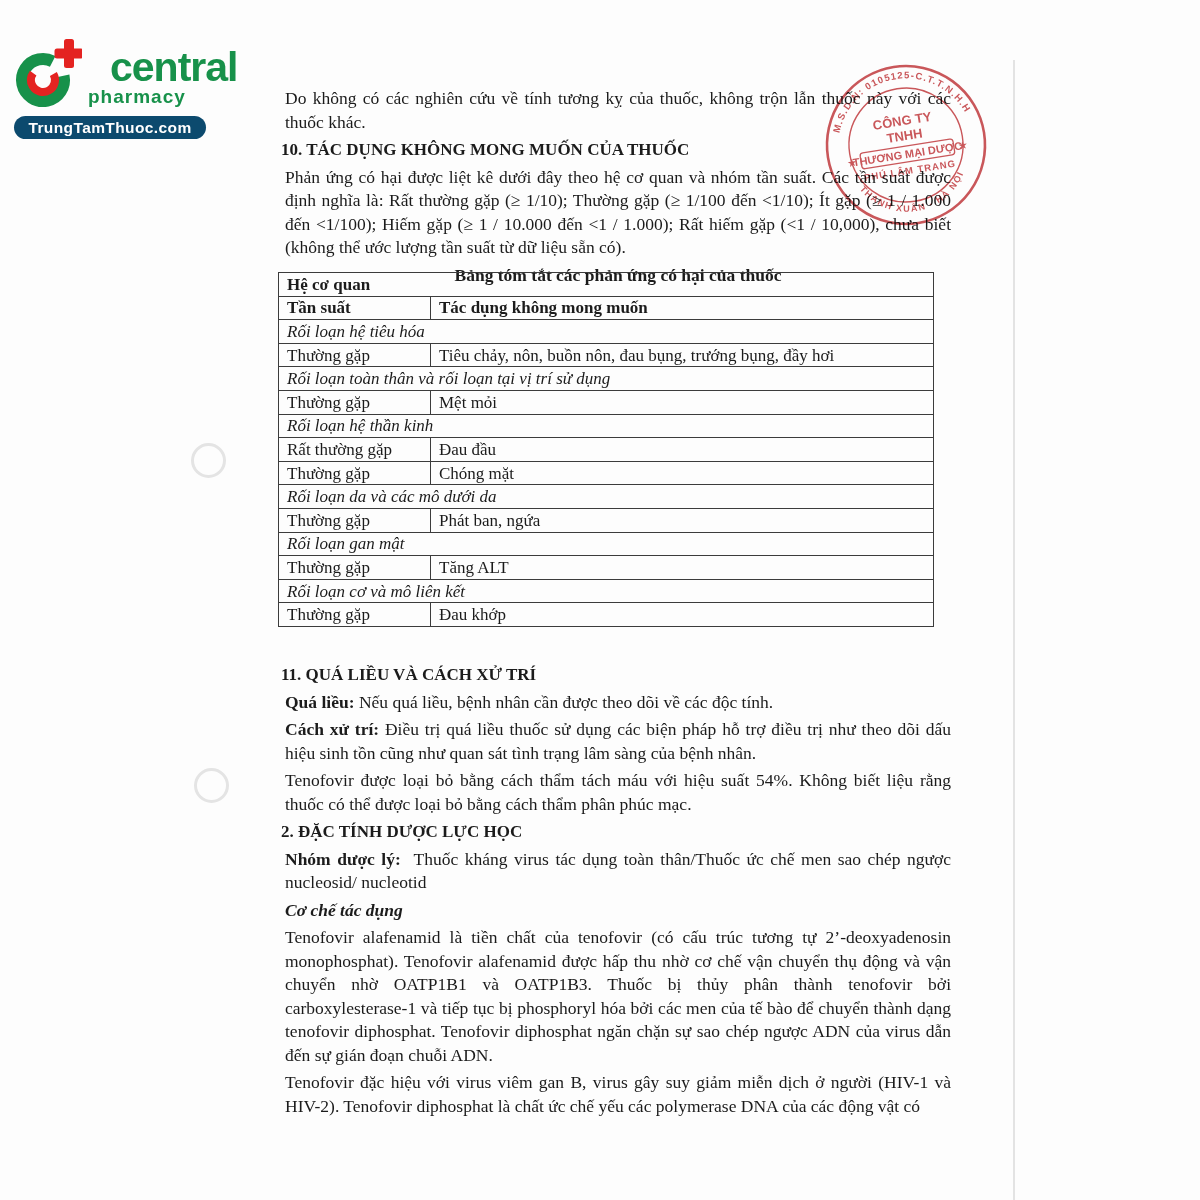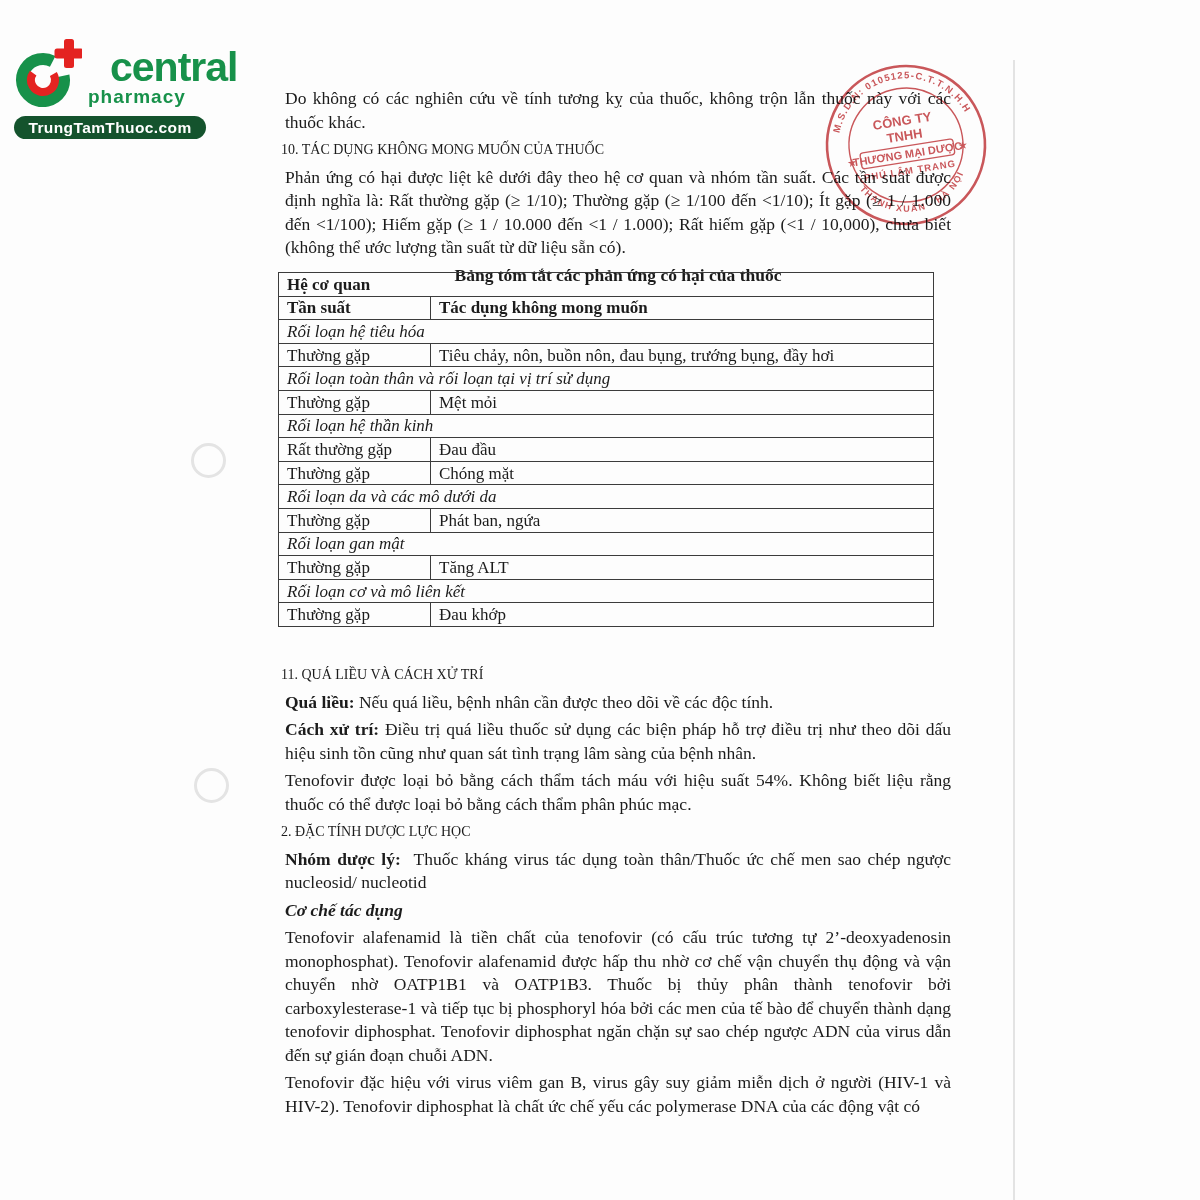--- a/index.html
+++ b/index.html
@@ -17,40 +17,40 @@
     font-family:"Liberation Sans","DejaVu Sans",sans-serif;
     font-weight:bold;font-size:41px;letter-spacing:-1px;color:#17914a;margin-left:27px;
   }
   .logo-sub{
     position:absolute;left:76px;top:50px;
     font-family:"Liberation Sans","DejaVu Sans",sans-serif;
     font-weight:bold;font-size:19px;letter-spacing:1px;color:#17914a;
   }
   .logo-banner{
     position:absolute;left:2px;top:80px;width:192px;height:23px;
-    background:#14532d;border-radius:12px;
+    background:#0c4a6e;border-radius:12px;
     font-family:"Liberation Sans","DejaVu Sans",sans-serif;
     font-weight:bold;font-size:15.5px;line-height:23px;text-align:center;color:#ffffff;
     letter-spacing:.4px;
   }
 
   
   .scan-edge{position:absolute;left:1013px;top:60px;width:2px;height:1140px;
     background:#dadada;opacity:.75;}
   .hole{position:absolute;width:29px;height:29px;border:3px solid #e4e4e4;border-radius:50%;}
   .hole-1{left:191px;top:443px;}
   .hole-2{left:194px;top:768px;}
 
   
   .content{position:absolute;left:281px;width:674px;font-size:17.5px;line-height:23.5px;
     text-align:justify;}
   .top-block{top:83px;}
   .bottom-block{top:663px;}
   .para{margin:4px;}
-  .heading{margin:0;font-weight:normal;font-size:14px;}
+  .heading{margin:0;font-weight:bold;font-size:17px;}
   .caption{text-align:center;font-weight:bold;}
   .mech{font-weight:bold;font-style:italic;}
   b{font-weight:bold;}
 
   
   .adr-table{
     position:absolute;left:278px;top:272px;width:656px;
     border-collapse:collapse;table-layout:fixed;
     font-size:17px;
   }

